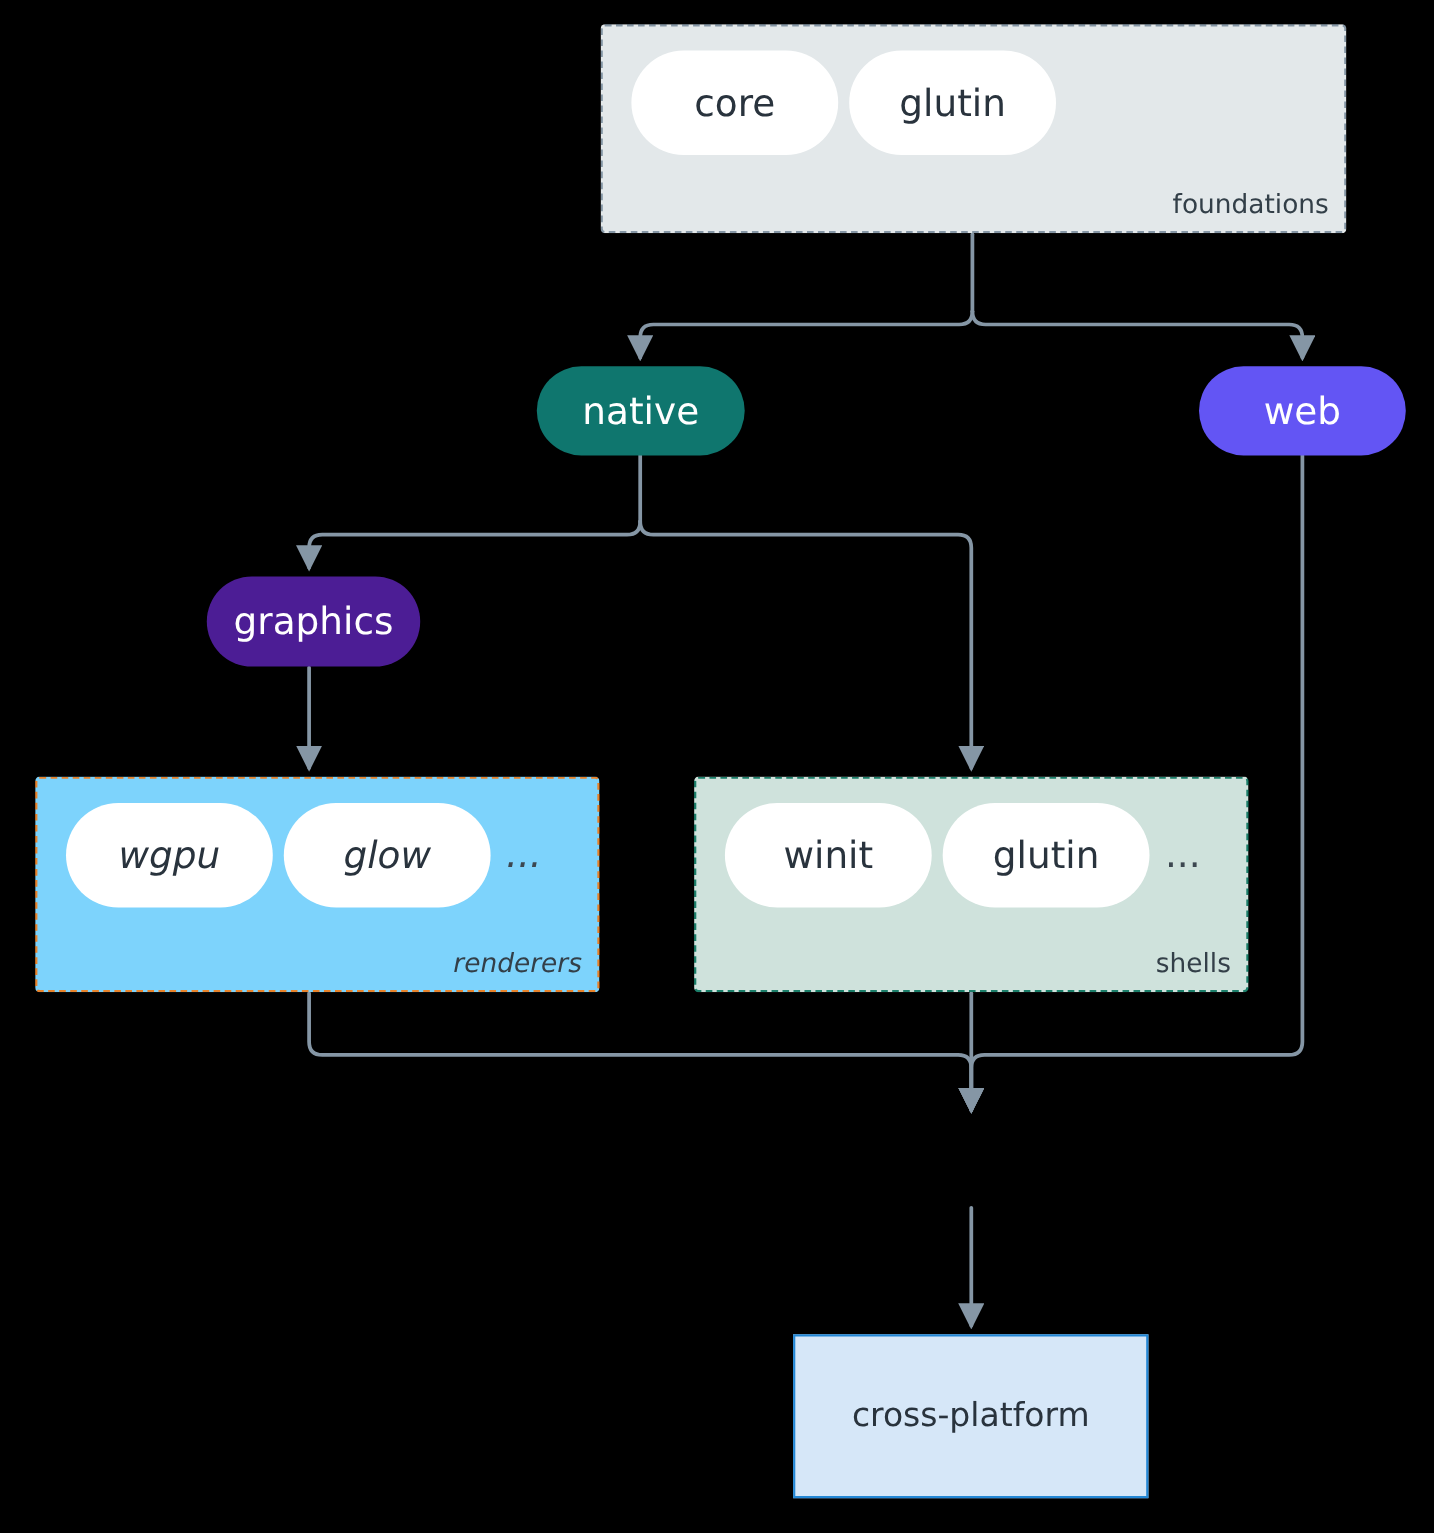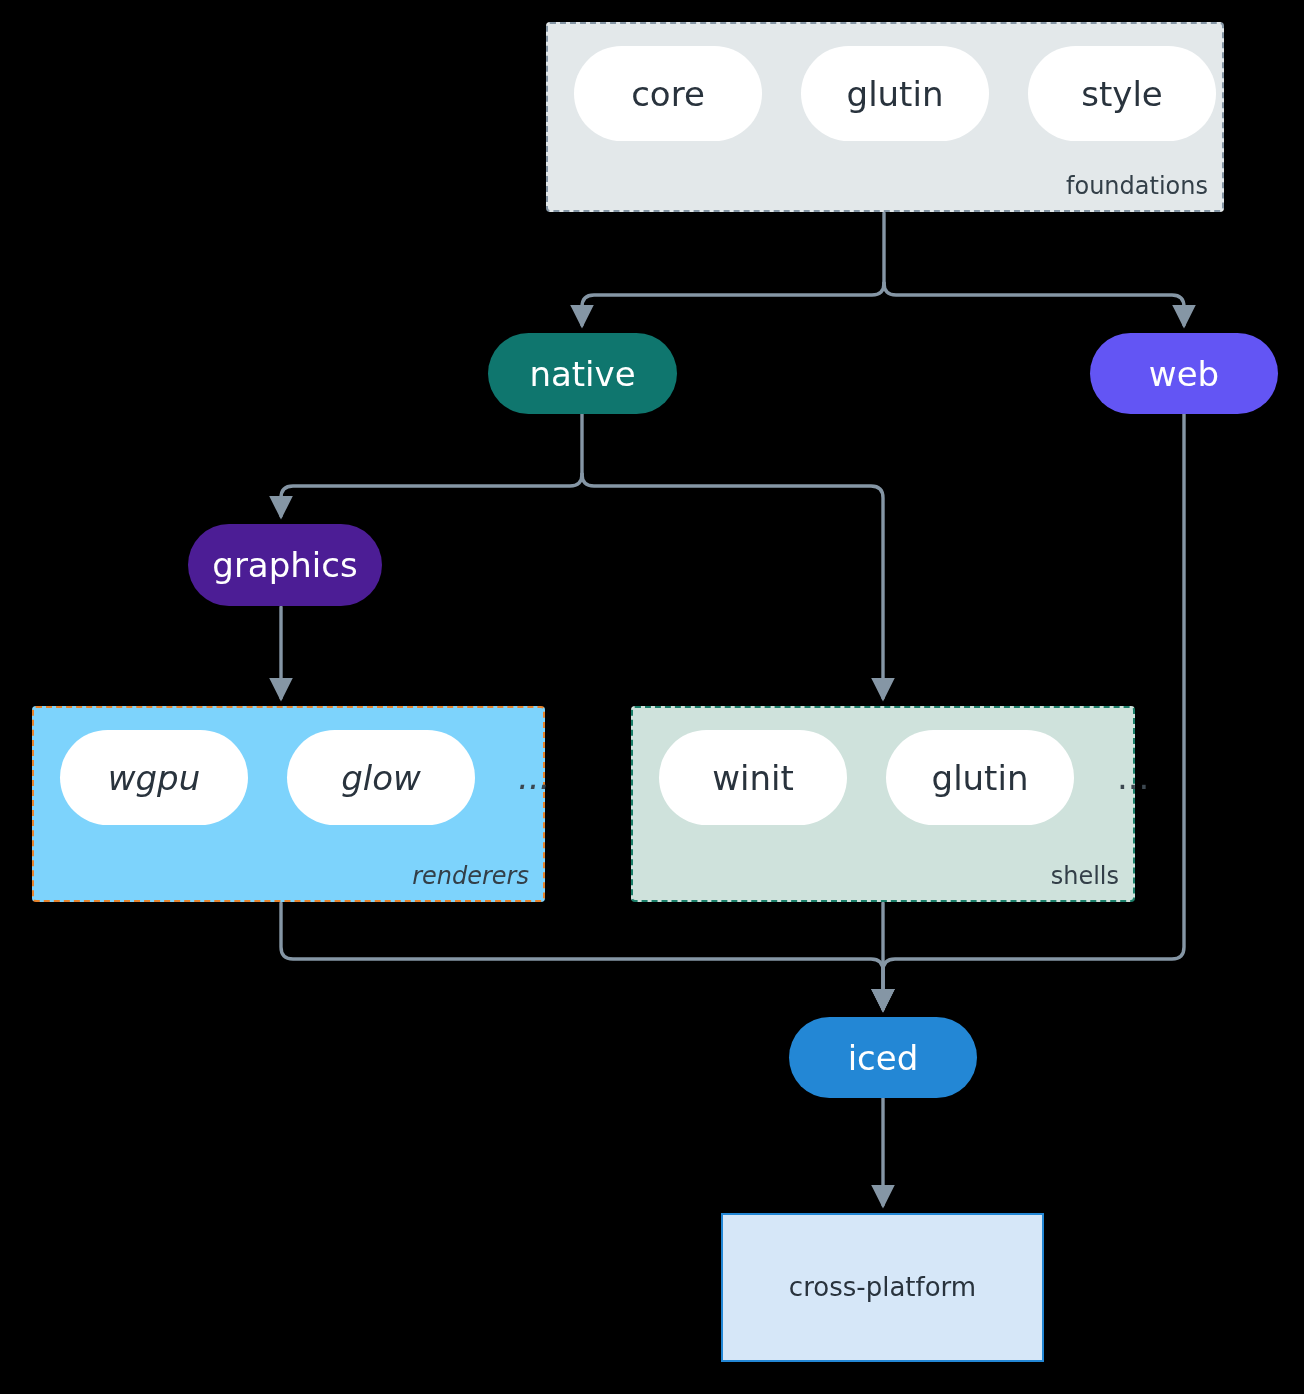--- a/index.html
+++ b/index.html
@@ -38,21 +38,21 @@
     color: #333f48;
     white-space: nowrap;
   }
   .group-items {
     position: absolute;
     left: 26px;
     top: 22px;
     display: flex;
     flex-direction: row;
     align-items: center;
-    gap: 39px;
+    gap: 10px;
   }
 
   #group-foundations { left: 546px; top: 22px; width: 678px; height: 190px; }
   #group-renderers {
     left: 32px; top: 706px; width: 513px; height: 196px;
     background: #7dd3fc;
     border: 2px dashed #e8832b;
     font-style: italic;
   }
   #group-shells {
@@ -103,21 +103,21 @@
   #node-app {
     position: absolute;
     left: 721px; top: 1213px;
     width: 323px; height: 149px;
     background: #d6e7f8;
     border: 2px solid #2387d5;
     display: flex;
     flex-direction: column;
     align-items: center;
     justify-content: center;
-    font-size: 26px;
+    font-size: 30px;
     color: #29333d;
     line-height: 1.35;
     text-align: center;
   }
 </style>
 </head>
 <body>
 
 <div id="stage">
 
@@ -150,21 +150,20 @@
       <path d="M 1184,414 L 1184,947 Q 1184,959 1172,959 L 895,959 Q 883,959 883,971 L 883,1009" marker-end="url(#arrow)"></path>
 
       <path d="M 883,1098 L 883,1205" marker-end="url(#arrow)"></path>
     </g>
   </svg>
 
   <div class="group" id="group-foundations">
     <div class="group-items">
       <div class="pill">core</div>
       <div class="pill">glutin</div>
-      <div class="pill">style</div>
     </div>
     <div class="group-label">foundations</div>
   </div>
 
   <div class="group" id="group-renderers">
     <div class="group-items">
       <div class="pill">wgpu</div>
       <div class="pill">glow</div>
       <div class="ellipsis">...</div>
     </div>
@@ -179,19 +178,18 @@
     </div>
     <div class="group-label">shells</div>
   </div>
 
   <div class="stadium" id="node-native">native</div>
 
   <div class="stadium" id="node-web">web</div>
 
   <div class="stadium" id="node-graphics">graphics</div>
 
-  <div class="stadium" id="node-iced">iced</div>
 
   <div id="node-app">
     <span>cross-platform</span>
   </div>
 
 </div>
 
 </body></html>

